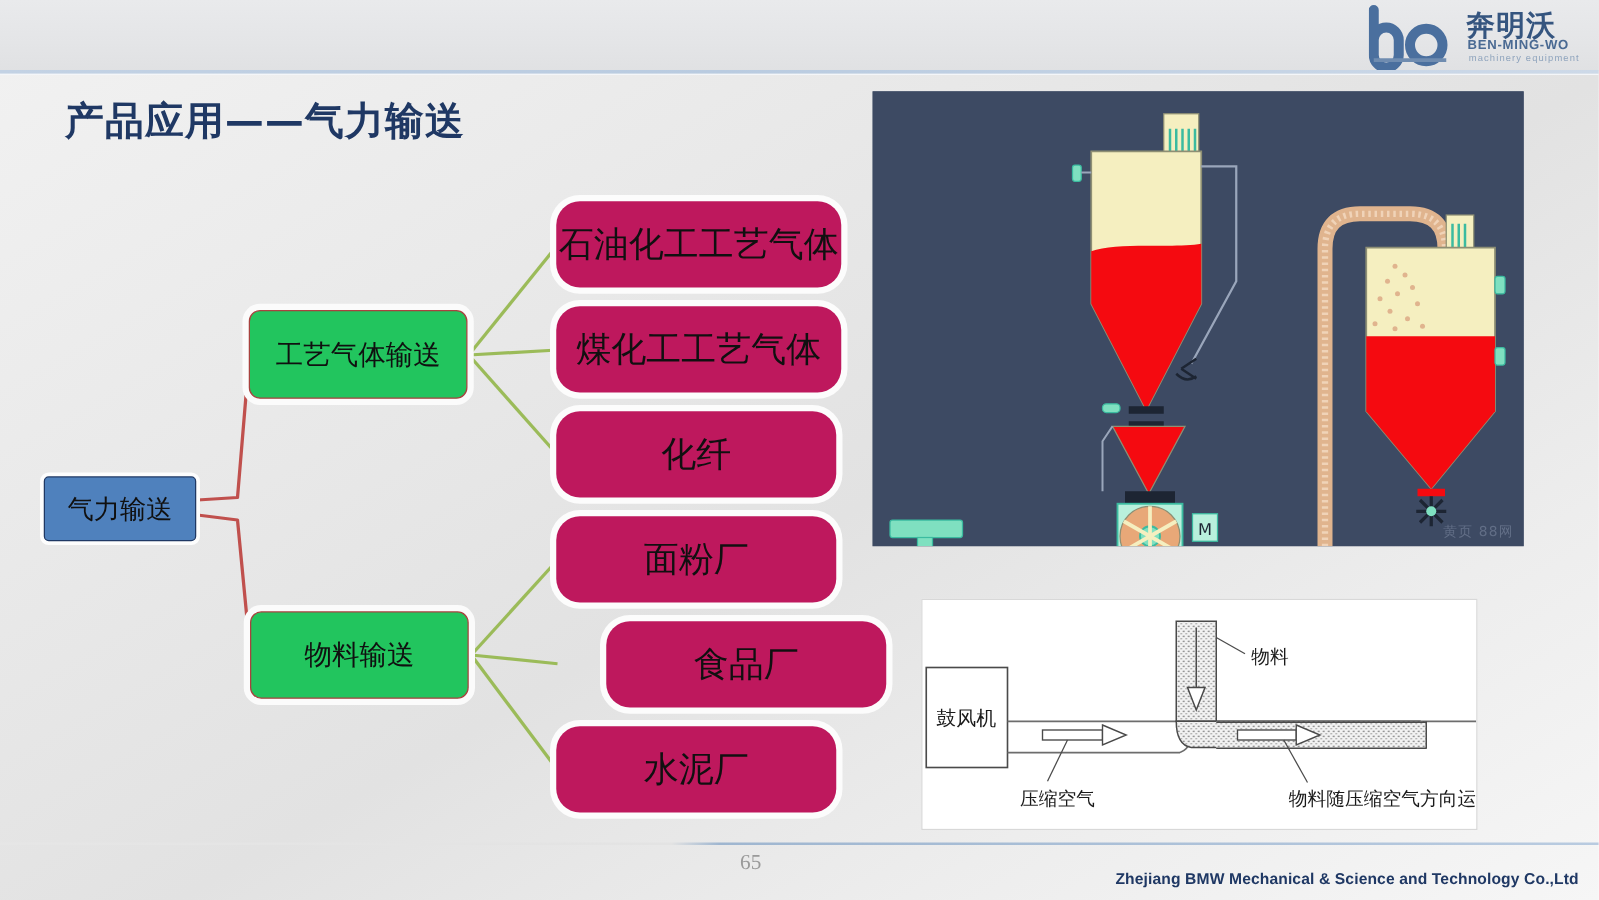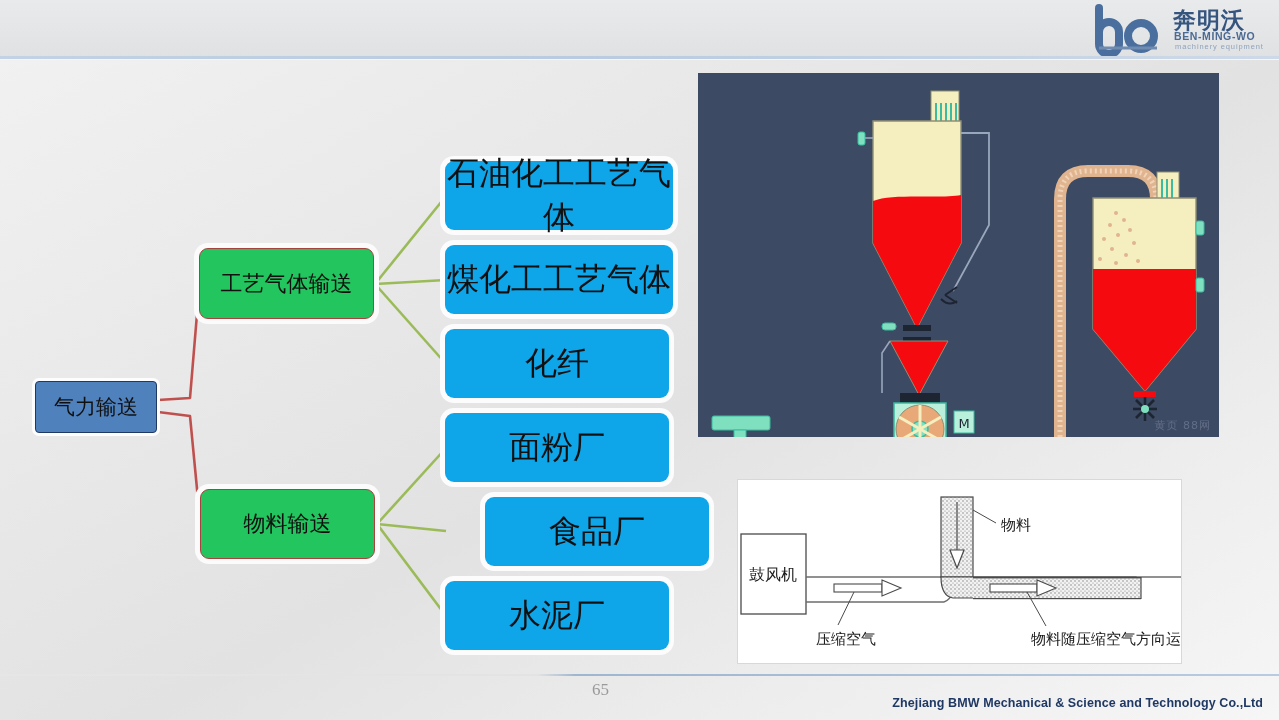--- a/index.html
+++ b/index.html
@@ -38,21 +38,21 @@
     box-sizing:border-box;text-align:center;}
 
   .node-root{left:35px;top:381px;width:122px;height:52px;background:#4f81bd;
     border:1.6px solid #1f3864;border-radius:4px;font-size:21px;box-shadow:0 0 0 3px #fdfdfd;}
 
   .node-cat{background:#22c55e;border:1.3px solid #a8423f;border-radius:9px;font-size:22px;
     box-shadow:0 0 0 5px #fbfbfb;}
   .cat1{left:199px;top:248px;width:175px;height:71px;}
   .cat2{left:200px;top:489px;width:175px;height:70px;}
 
-  .node-leaf{background:#0ea5e9;border-radius:9px;font-size:32px;box-shadow:0 0 0 5px #fcfcfc;}
+  .node-leaf{background:#be185d;border-radius:19px;font-size:28px;box-shadow:0 0 0 5px #fcfcfc;}
   .leaf1{left:445px;top:161px;width:228px;height:69px;}
   .leaf2{left:445px;top:245px;width:228px;height:69px;}
   .leaf3{left:445px;top:329px;width:224px;height:69px;}
   .leaf4{left:445px;top:413px;width:224px;height:69px;text-align:center;}
   .leaf5{left:445px;top:497px;width:224px;height:69px;margin-left:40px;}
   .leaf6{left:445px;top:581px;width:224px;height:69px;}
 
   
   .img-top{position:absolute;left:698px;top:73px;width:521px;height:364px;background:#3d4a63;overflow:hidden;}
   .img-bot{position:absolute;left:737px;top:479px;width:443px;height:183px;background:#ffffff;
@@ -82,20 +82,21 @@
     <svg width="170" height="52" viewBox="0 0 170 52">
       <path d="M4 4 L4 40 A10 10 0 0 0 24 40 L24 28 A10 10 0 0 0 4 28" fill="none" stroke="#4a6f9e" stroke-width="8" stroke-linecap="round"></path>
       <circle cx="46" cy="32" r="13" fill="none" stroke="#4a6f9e" stroke-width="8"></circle>
       <path d="M4 44 L62 44" stroke="#6f8cb0" stroke-width="3"></path>
     </svg>
     <div class="logo-cn">奔明沃</div>
     <div class="logo-en">BEN-MING-WO</div>
     <div class="logo-sub">machinery equipment</div>
   </div>
 
+  <div class="title">产品应用——气力输送</div>
 
   <div class="map">
     <svg width="700" height="700">
 
       <path d="M158 400 L190 398 L199 290" fill="none" stroke="#c0504d" stroke-width="2.6" stroke-linejoin="round"></path>
       <path d="M158 412 L190 416 L200 520" fill="none" stroke="#c0504d" stroke-width="2.6" stroke-linejoin="round"></path>
 
       <path d="M375 284 L446 196" fill="none" stroke="#9bbb59" stroke-width="2.6"></path>
       <path d="M375 284 L446 280" fill="none" stroke="#9bbb59" stroke-width="2.6"></path>
       <path d="M375 284 L446 364" fill="none" stroke="#9bbb59" stroke-width="2.6"></path>

